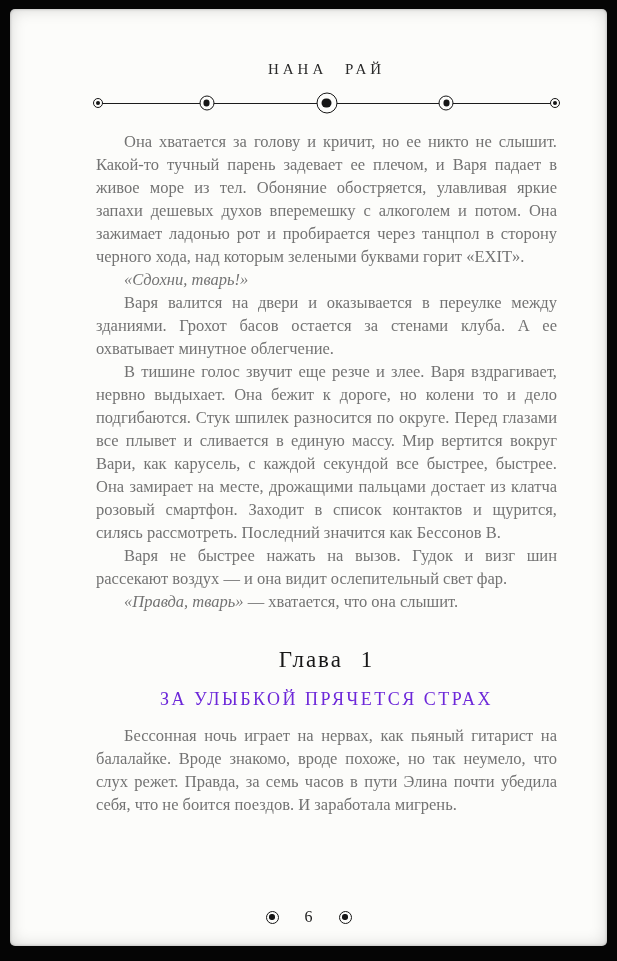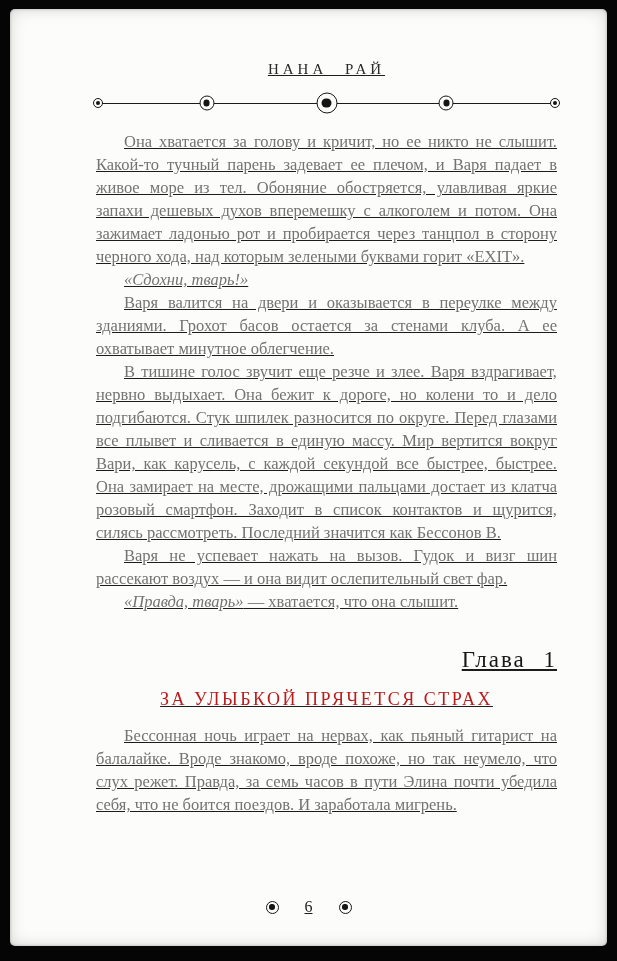--- a/index.html
+++ b/index.html
@@ -13,24 +13,23 @@
     background:#050505;
     box-sizing:border-box;
     padding:9px 10px 15px 10px;
   }
   .sheet{
     width:100%;height:100%;
     box-sizing:border-box;
     background:#fcfcfa;
     border-radius:5px;
     box-shadow:inset 0 0 16px rgba(0,0,0,0.16), inset 0 0 3px rgba(0,0,0,0.25);
-    padding:52px 50px 30px 86px;
+    padding:52px 50px 20px 86px;
     display:flex;flex-direction:column;
     color:#1c1c1c;
-    text-decoration:underline;
   }
   .running-header{
     text-align:center;
     font-size:15px;
     letter-spacing:4px;
     word-spacing:10px;
     color:#2a2a2a;
     flex:0 0 auto;
   }
   
@@ -77,32 +76,32 @@
     text-align:justify;
     text-indent:28px;
     color:#737373;
     hyphens:auto;
   }
   .italic{font-style:italic;}
   .chapter-number{
     margin:34px 0 0 0;
     font-size:23px;
     font-weight:normal;
-    text-align:right;
+    text-align:center;
     letter-spacing:2px;
     word-spacing:10px;
     color:#181818;
   }
   .chapter-title{
     margin:16px 0 0 0;
     font-size:18px;
     font-weight:normal;
     text-align:center;
     letter-spacing:2.5px;
-    color:#b91c1c;
+    color:#6d28d9;
     text-transform:uppercase;
   }
   .after-chapter{margin-top:14px;}
   
   .footer{
     margin-top:auto;
     flex:0 0 auto;
     display:flex;
     align-items:center;
     justify-content:center;
@@ -130,21 +129,21 @@
       <span class="orn orn-lg pos-2"></span>
       <span class="orn orn-md pos-3"></span>
       <span class="orn orn-sm pos-4"></span>
     </div>
 
     <div class="text-block">
       <p class="para">Она хватается за голову и кричит, но ее никто не слышит. Какой-то тучный парень задевает ее плечом, и Варя падает в живое море из тел. Обоняние обостряется, улавливая яркие запахи дешевых духов вперемешку с алкоголем и потом. Она зажимает ладонью рот и пробирается через танцпол в сторону черного хода, над которым зелеными буквами горит «EXIT».</p>
       <p class="para italic">«Сдохни, тварь!»</p>
       <p class="para">Варя валится на двери и оказывается в переулке между зданиями. Грохот басов остается за стенами клуба. А ее охватывает минутное облегчение.</p>
       <p class="para">В тишине голос звучит еще резче и злее. Варя вздрагивает, нервно выдыхает. Она бежит к дороге, но колени то и дело подгибаются. Стук шпилек разносится по округе. Перед глазами все плывет и сливается в единую массу. Мир вертится вокруг Вари, как карусель, с каждой секундой все быстрее, быстрее. Она замирает на месте, дрожащими пальцами достает из клатча розовый смартфон. Заходит в список контактов и щурится, силясь рассмотреть. Последний значится как Бессонов В.</p>
-      <p class="para">Варя не успевает нажать на вызов. Гудок и визг шин рассекают воздух — и она видит ослепительный свет фар.</p>
+      <p class="para">Варя не быстрее нажать на вызов. Гудок и визг шин рассекают воздух — и она видит ослепительный свет фар.</p>
       <p class="para"><span class="italic">«Правда, тварь»</span><span> — хватается, что она слышит.</span></p>
 
       <h2 class="chapter-number">Глава 1</h2>
       <h3 class="chapter-title">ЗА УЛЫБКОЙ ПРЯЧЕТСЯ СТРАХ</h3>
 
       <p class="para after-chapter">Бессонная ночь играет на нервах, как пьяный гитарист на балалайке. Вроде знакомо, вроде похоже, но так неумело, что слух режет. Правда, за семь часов в пути Элина почти убедила себя, что не боится поездов. И заработала мигрень.</p>
     </div>
 
     <div class="footer">
       <span class="orn"></span>

